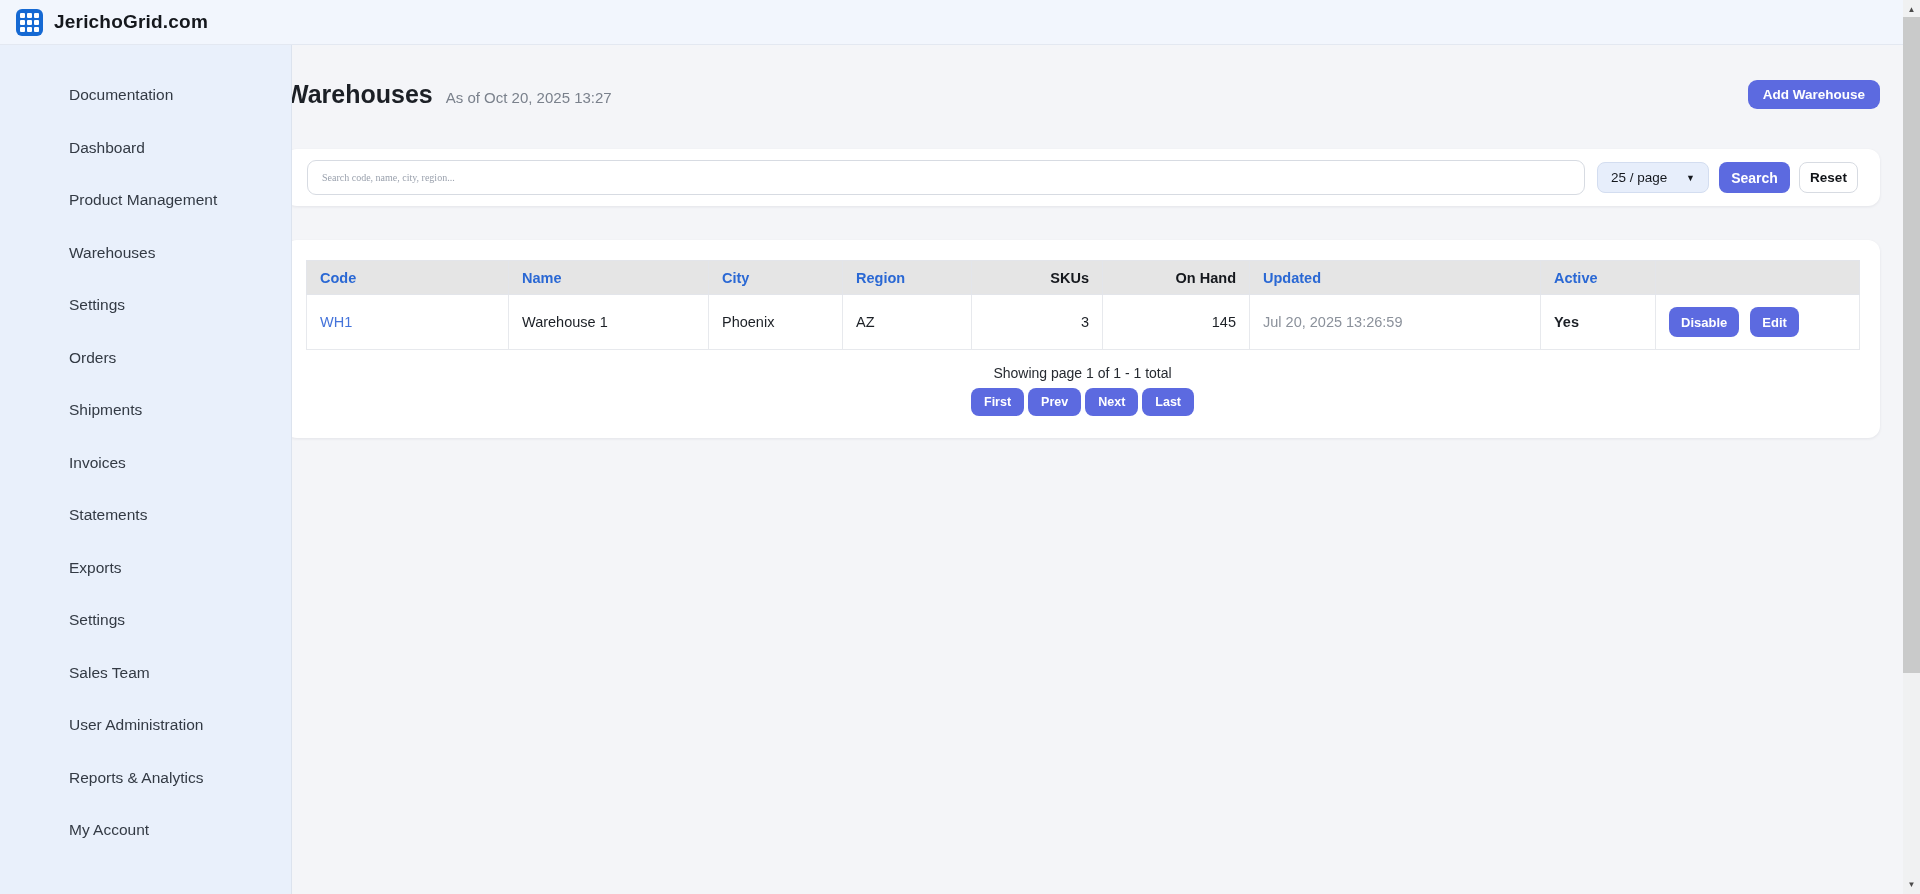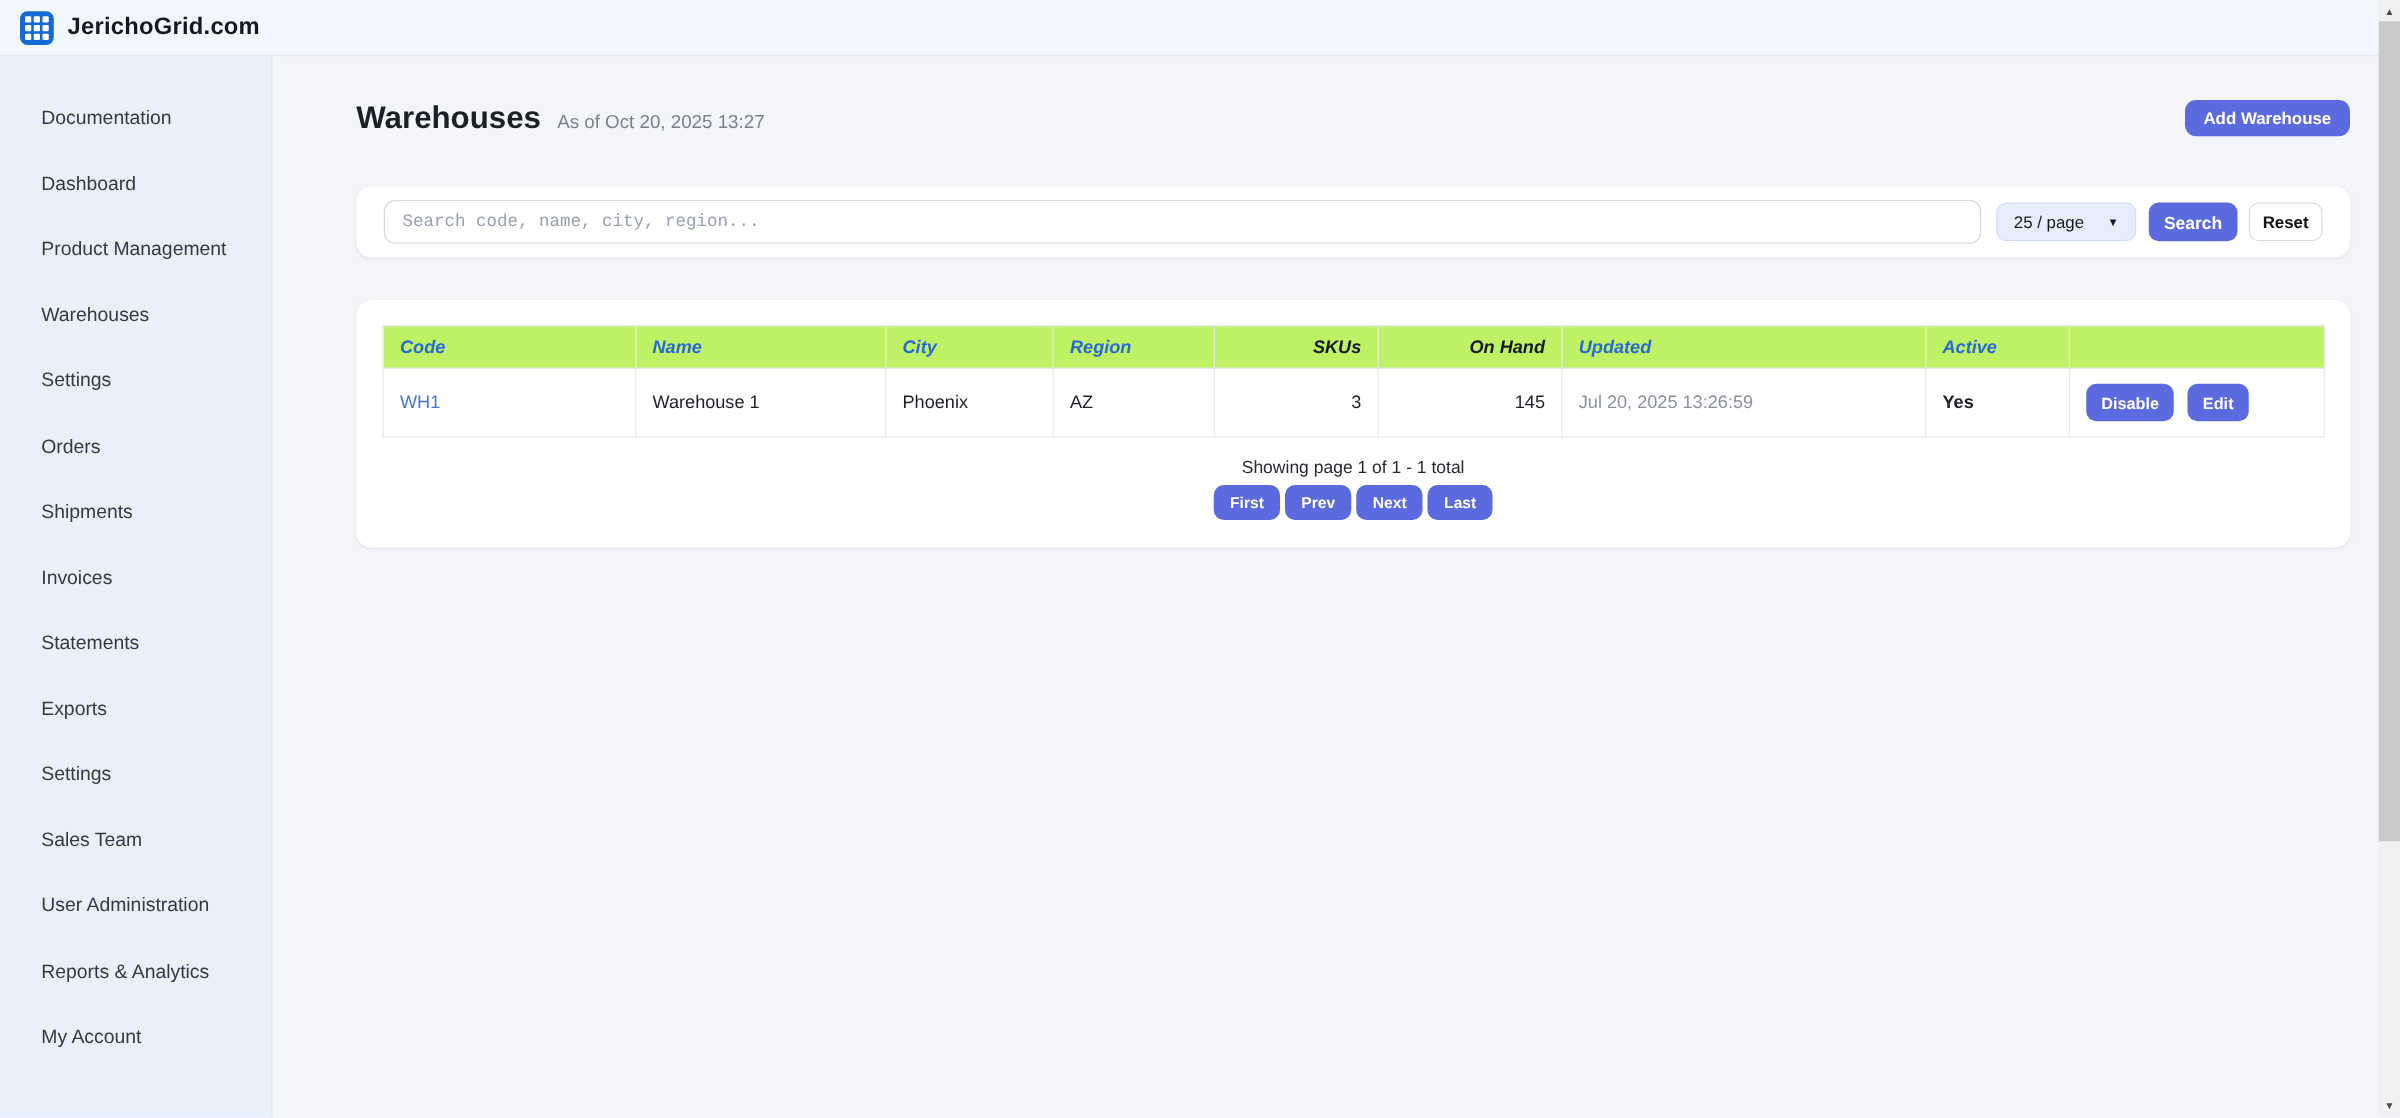--- a/index.html
+++ b/index.html
@@ -8,56 +8,56 @@
 
   
   .topbar { position:absolute; top:0; left:0; width:1920px; height:45px; background:#f2f6fd;
             border-bottom:1px solid #e3e8f1; display:flex; align-items:center; padding-left:16px; z-index:5; }
   .logo { width:27px; height:27px; background:#1569d3; border-radius:6px; display:grid;
           grid-template-columns:repeat(3,1fr); grid-template-rows:repeat(3,1fr); gap:2px; padding:4px; }
   .logo span { background:#ffffff; border-radius:1px; }
   .brand { margin-left:11px; font-size:19px; font-weight:700; color:#15181d; letter-spacing:.2px; }
 
   
-  .sidebar { position:absolute; top:45px; left:0; width:218px; height:849px; background:#e9f0fb;
-             border-right:1px solid #dce3ee; padding-top:24px; overflow:hidden; z-index:4; }
+  .sidebar { position:absolute; top:45px; left:0; width:292px; height:849px; background:#e9f0fb;
+             border-right:1px solid #dce3ee; padding-top:24px; overflow:hidden; z-index:4;padding-left:36px; }
   .nav-item { height:52.5px; display:flex; align-items:center; padding-left:33px; font-size:15.5px;
               color:#333a44; cursor:pointer; white-space:nowrap; }
 
   
   .main { position:absolute; top:45px; left:262px; width:1641px; height:849px; padding:0 23px; }
 
   .title-row { margin-top:30px; height:38px; display:flex; align-items:center; justify-content:space-between; }
   .title-left { display:flex; align-items:baseline; }
   .page-title { font-size:25px; font-weight:700; color:#1c2026; }
   .as-of { margin-left:13px; font-size:15px; color:#7a818c; }
 
   .btn { border:none; border-radius:8px; font-weight:700; color:#ffffff; background:#5c6ae0;
          cursor:pointer; font-family:inherit; display:inline-flex; align-items:center; justify-content:center; }
   .btn-add { height:29px; padding:0 15px; font-size:13.5px; border-radius:9px; }
 
   .filter-card { margin-top:36px; height:57px; background:#ffffff; border-radius:12px;
                  box-shadow:0 1px 3px rgba(20,30,50,.08); display:flex; align-items:center; padding:0 22px; }
   .search-input { flex:1; height:35px; border:1px solid #d7dbe2; border-radius:9px; padding:0 14px;
-                  font-size:14px; color:#222; background:#fff; outline:none; font-family:Liberation Mono, monospace; }
+                  font-size:10px; color:#222; background:#fff; outline:none; font-family:Liberation Serif, serif; }
   .search-input::placeholder { color:#9aa1ad; }
   .page-size { margin-left:12px; width:112px; height:31px; background:#e7eefb; border:1px solid #d3ddf0;
                border-radius:8px; display:flex; align-items:center; justify-content:space-between;
                padding:0 13px; font-size:13.5px; color:#15181e; cursor:pointer; }
   .caret { font-size:9px; color:#15181e; }
   .btn-search { margin-left:10px; width:71px; height:31px; font-size:14px; }
   .btn-reset { margin-left:9px; width:59px; height:31px; background:#ffffff; border:1px solid #d7dbe2;
                color:#101317; font-size:13.5px; font-weight:700; }
 
   
   .table-card { margin-top:34px; height:198px; background:#ffffff; border-radius:12px;
                 box-shadow:0 1px 3px rgba(20,30,50,.08); padding:20px 21px 21px; }
   table { width:100%; border-collapse:collapse; table-layout:fixed; font-size:14.5px; }
-  thead th { height:34px; background:#bef264; border:1px solid #e3e5ea; font-weight:700;
-             text-align:left; padding:0 13px; color:#2a68d4;font-style:italic; }
+  thead th { height:34px; background:#e5e5e5; border:1px solid #e3e5ea; font-weight:700;
+             text-align:left; padding:0 13px; color:#2a68d4; }
   thead th.num { text-align:right; color:#15181d; }
   tbody td { height:55px; border:1px solid #e7e9ed; padding:0 13px; color:#1c2026; background:#fff; }
   td.num { text-align:right; }
   td.updated { color:#8b919b; }
   td.active { font-weight:700; }
   .link { color:#4473da; cursor:pointer; text-decoration:none; }
   .btn-action { height:30px; padding:0 12px; font-size:13px; margin-right:7px; border-radius:8px; }
 
   .pager-summary { margin-top:15px; text-align:center; font-size:14px; color:#262a30; }
   .pager-btns { margin-top:7px; display:flex; justify-content:center; gap:4px; }

